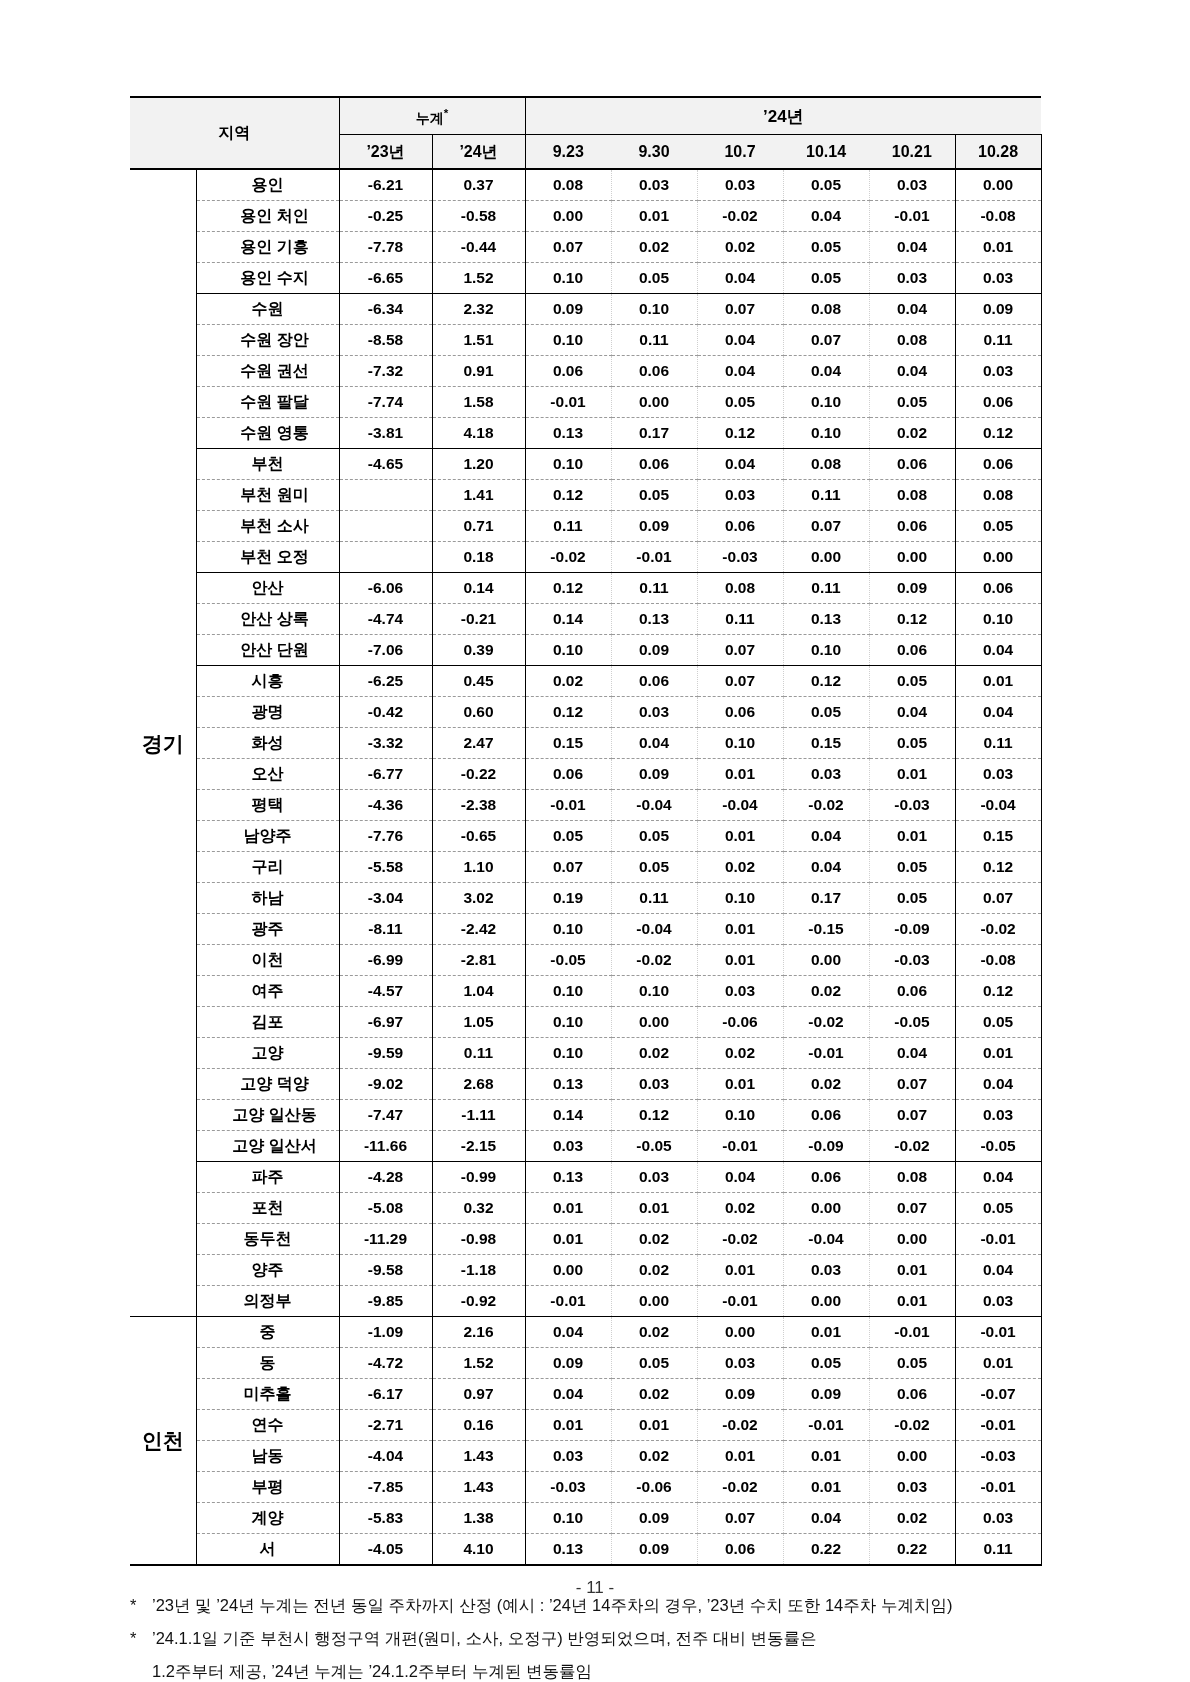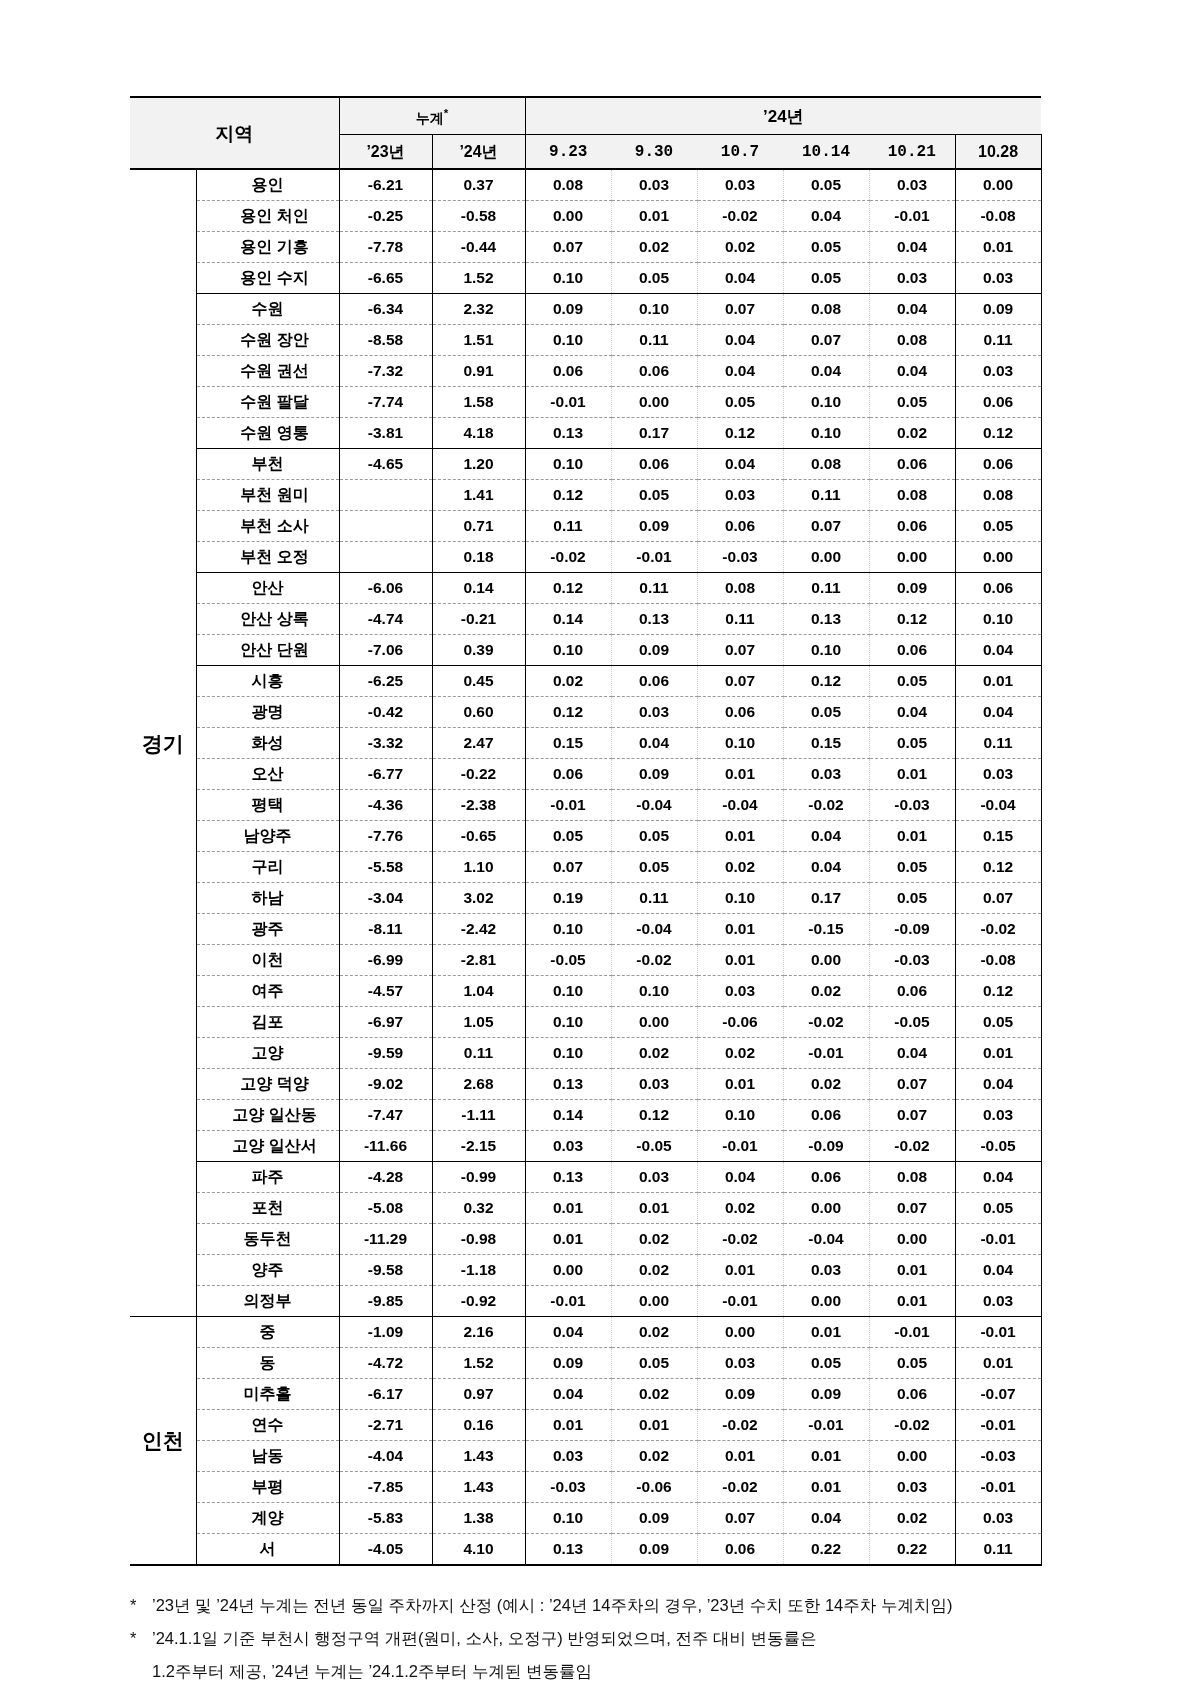--- a/index.html
+++ b/index.html
@@ -48,21 +48,21 @@
     font-size: 16px;
     font-weight: bold;
   }
   thead tr.r1 th { height: 36px; }
   thead tr.r2 th { height: 33px; }
 
   th.h-region {
     border-top: 2.5px solid #000;
     border-bottom: 2.5px solid #000;
     border-right: 1.2px solid #000;
-    font-size: 19px;
+    font-size: 16px;
   }
   th.h-cum {
     border-top: 2.5px solid #000;
     border-bottom: 1.2px solid #000;
     border-right: 1.2px solid #000;
     border-left: 1.2px solid #000;
     font-size: 14px;
   }
   th.h-year24 {
     border-top: 2.5px solid #000;
@@ -76,21 +76,20 @@
   }
   th.h-sub.last-cum {
     border-right: 1.8px solid #000;
   }
   th.h-sub.wk-last {
     border-right: 1.2px solid #000;
     border-left: 1.2px solid #000;
   }
   th.h-sub.wk {
     border-right: 0;
-    font-family: Liberation Mono, monospace;
   }
   th.h-sub.wk-first { border-left: 0; }
 
   
   tbody td {
     border-bottom: 1px dashed #9a9a9a;
     font-size: 15.5px;
   }
   tbody tr:last-child td {
     border-bottom: 2.5px solid #000;
@@ -716,13 +715,14 @@
       <div class="note-star">*</div>
       <div class="note-text">’23년 및 ’24년 누계는 전년 동일 주차까지 산정 (예시 : ’24년 14주차의 경우, ’23년 수치 또한 14주차 누계치임)</div>
     </div>
     <div class="note-row">
       <div class="note-star">*</div>
       <div class="note-text">’24.1.1일 기준 부천시 행정구역 개편(원미, 소사, 오정구) 반영되었으며, 전주 대비 변동률은</div>
     </div>
     <div class="note-cont">1.2주부터 제공, ’24년 누계는 ’24.1.2주부터 누계된 변동률임</div>
   </div>
 
+  <div class="pagenum">- 11 -</div>
 </div>
 
 </body></html>

